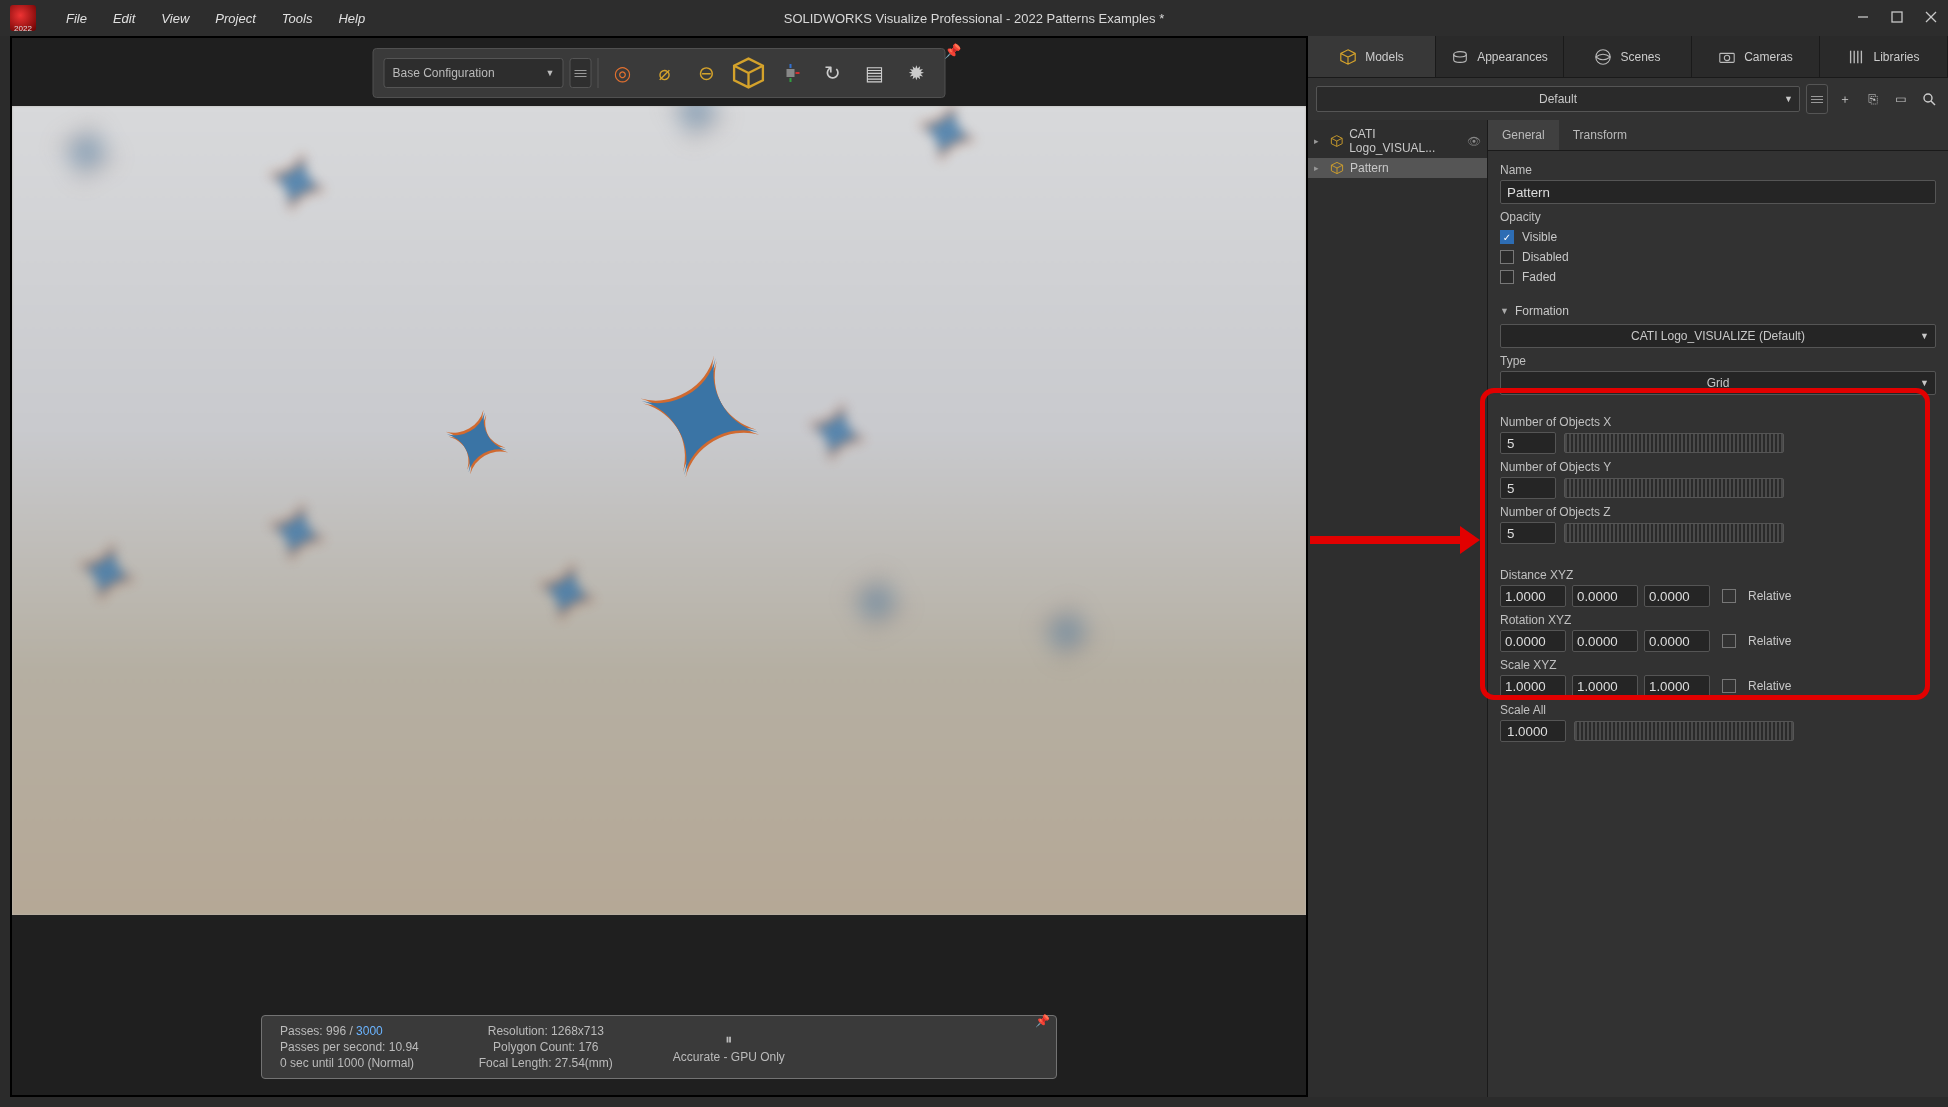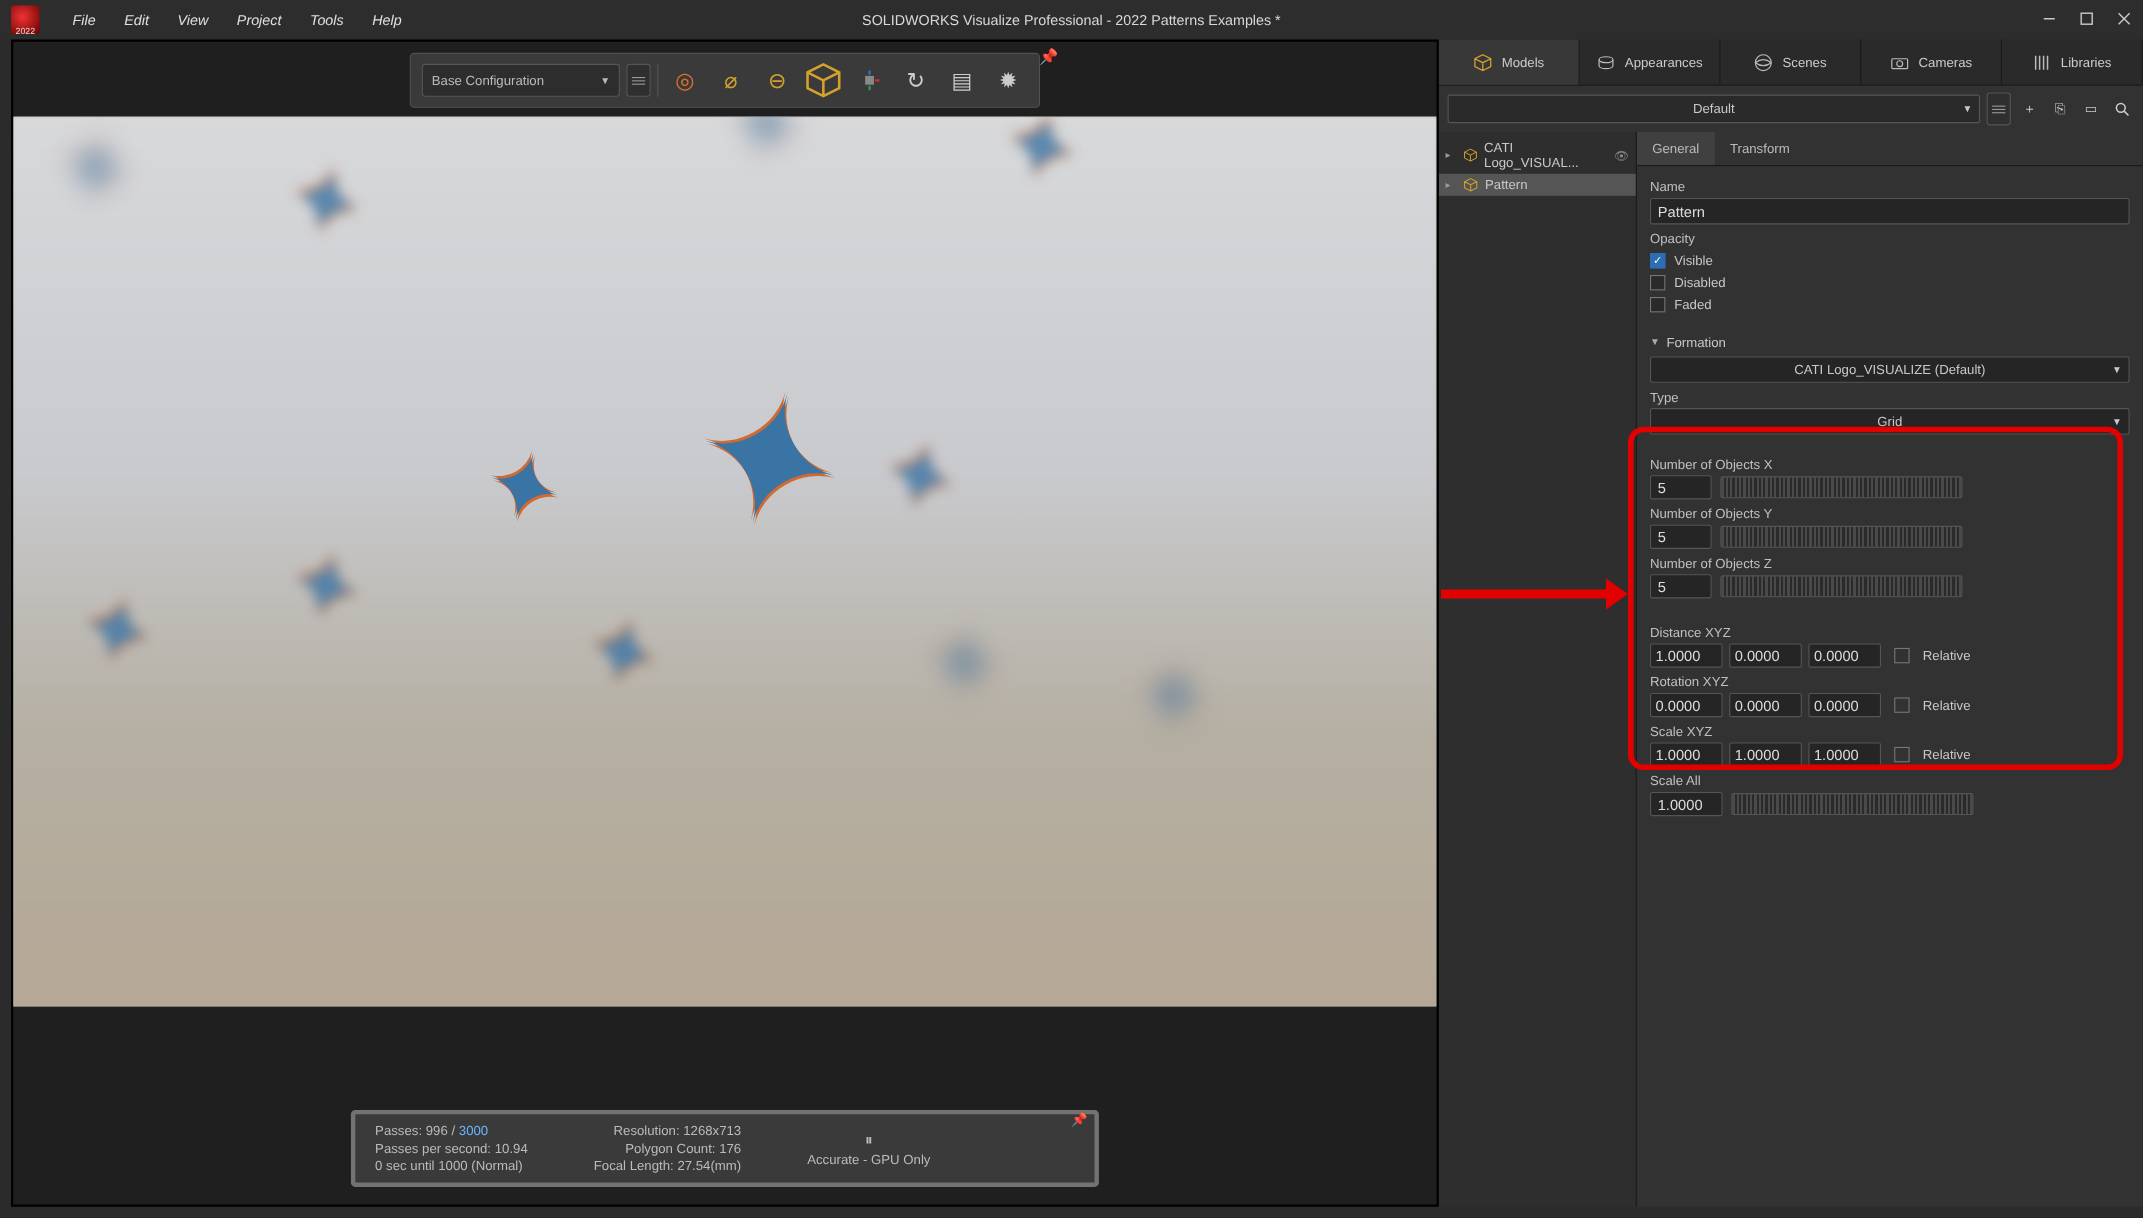--- a/index.html
+++ b/index.html
@@ -34,21 +34,21 @@
 .viewport { position:absolute; top:68px; left:0; right:0; bottom:180px; background:#b8b3ae; overflow:hidden; }
 .sky { position:absolute; inset:0; background:linear-gradient(to bottom,#d8d9db 0%,#c9cace 40%,#b5afa2 70%,#b5a896 100%); filter:blur(1px);}
 .knot { position:absolute; transform:rotate(15deg); }
 .knot::before{content:"✦"; font-size:82px; color:#3a74a5; text-shadow:2px 2px 0 #d06a30,-2px -2px 0 #d06a30; }
 .knot.big::before{font-size:160px;}
 .knot.blur{filter:blur(6px); opacity:.8;}
 .knot.blur2{filter:blur(12px); opacity:.6;}
 .k1{top:220px;left:620px;} .k2{top:290px;left:430px;} .k3{top:30px;left:250px;} .k4{top:-40px;left:650px;} .k5{top:-20px;left:900px;} .k6{top:280px;left:790px;} .k7{top:380px;left:250px;} .k8{top:440px;left:520px;} .k9{top:450px;left:830px;} .k10{top:0px;left:40px;} .k11{top:420px;left:60px;} .k12{top:480px;left:1020px;}
 
 
-.status { position:absolute; bottom:16px; left:50%; transform:translateX(-50%); width:680px; background:#3a3a3a; border:4px solid #737373; border-radius:4px; padding:8px 18px; display:flex; align-items:center; gap:60px; font-size:12px; color:#bbb;}
+.status { position:absolute; bottom:16px; left:50%; transform:translateX(-50%); width:796px; background:#3a3a3a; border:1px solid #737373; border-radius:4px; padding:8px 18px; display:flex; align-items:center; gap:60px; font-size:12px; color:#bbb;}
 .status .col{display:flex;flex-direction:column;gap:2px;}
 .status .pin2{position:absolute;top:-2px;right:6px;color:#999;}
 
 
 .rtabs { display:flex; height:42px; background:#2a2a2a; border-bottom:1px solid #1a1a1a; }
 .rtab { flex:1; display:flex; align-items:center; justify-content:center; gap:8px; font-size:12px; color:#ccc; border-right:1px solid #1a1a1a;}
 .rtab.active{ background:#383838; }
 .rtab svg{width:18px;height:18px;}
 
 
@@ -188,21 +188,21 @@
       <div class="knot blur k11"></div>
       <div class="knot blur2 k12"></div>
     </div>
 
     <div class="status">
       <div class="col">
         <div><span>Passes:</span> <span>996 /</span> <span style="color:#6bb4ff">3000</span></div>
         <div>Passes per second: 10.94</div>
         <div>0 sec until 1000 (Normal)</div>
       </div>
-      <div class="col" style="text-align:right;">
+      <div class="col" style="text-align:center;">
         <div>Resolution: 1268x713</div>
         <div>Polygon Count: 176</div>
         <div>Focal Length: 27.54(mm)</div>
       </div>
       <div class="col" style="text-align:center;">
         <div style="font-size:14px;">⏸</div>
         <div>Accurate - GPU Only</div>
       </div>
       <div class="pin2">📌</div>
     </div>

